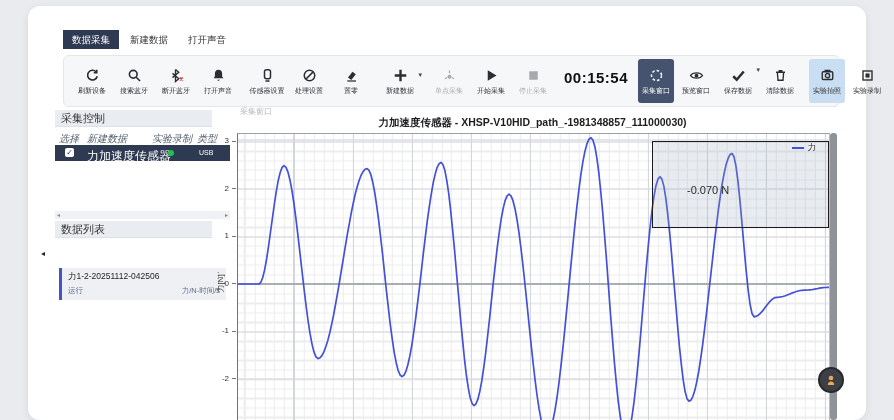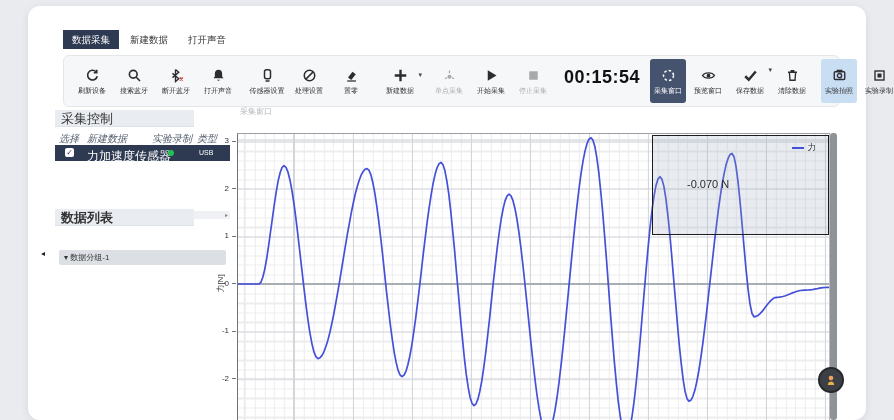--- a/index.html
+++ b/index.html
@@ -18,24 +18,24 @@
   .tb-group{display:flex;gap:2px;margin-right:9px;}
   .tb-btn{position:relative;min-width:36px;padding:3px 2px 2px;display:flex;flex-direction:column;
           align-items:center;justify-content:center;color:#2b2d30;border-radius:3px;cursor:pointer;}
   .tb-btn .tb-ico{height:17px;display:flex;align-items:center;justify-content:center;}
   .tb-btn svg{width:15px;height:15px;}
   .tb-label{font-size:7px;margin-top:2px;white-space:nowrap;}
   .tb-btn.disabled{opacity:.38;}
   .tb-btn.active-dark{background:#46536e;color:#fff;height:44px;box-sizing:border-box;}
   .tb-btn.active-light{background:#c9def2;height:44px;box-sizing:border-box;}
   .tb-caret{position:absolute;right:-2px;top:7px;font-size:7px;color:#444;}
-  .timer{font-size:18px;font-weight:bold;color:#111;letter-spacing:.5px;margin:0 10px 8px 2px;}
+  .timer{font-size:15px;font-weight:bold;color:#111;letter-spacing:.5px;margin:0 10px 8px 2px;}
   
-  .panel-header{position:absolute;left:27px;width:139px;height:17px;background:#e9ecf0;
-                border-bottom:1px solid #dde0e5;font-size:13px;line-height:17px;color:#333;
+  .panel-header{position:absolute;left:27px;width:157px;height:17px;background:#e9ecf0;
+                border-bottom:1px solid #dde0e5;font-size:11px;line-height:17px;color:#333;
                 padding-left:6px;box-sizing:border-box;}
   .thead{position:absolute;left:27px;top:124px;width:175px;height:14px;font-size:10px;color:#55606e;font-style:italic;}
   .thead span{position:absolute;top:2px;}
   .trow{position:absolute;left:27px;top:139px;width:175px;height:16px;background:#2e3a52;color:#fff;cursor:pointer;}
   .cbx{position:absolute;left:10px;top:3px;width:9px;height:9px;background:#fff;border-radius:2px;
        color:#2e3a52;font-size:8px;line-height:9px;text-align:center;}
   .sensor-name{position:absolute;left:32px;top:3px;font-size:12px;}
   .status-dot{position:absolute;left:113px;top:5px;width:6px;height:6px;border-radius:50%;}
   .sensor-type{position:absolute;left:144px;top:4px;font-size:7px;}
   .hscroll{position:absolute;left:27px;top:205px;width:175px;height:8px;background:#f0f1f4;
@@ -59,21 +59,21 @@
         border-left:1px solid #6f747a;border-top:1px solid #9aa0a6;border-right:1px solid #b9bdc2;
         overflow:hidden;box-sizing:content-box;
         background-image:
           linear-gradient(to bottom,transparent 0 149.5px,#a9aeb4 149.5px 151px,transparent 151px),
           repeating-linear-gradient(90deg,#d3d6da 0 1px,transparent 1px 59px),
           repeating-linear-gradient(to bottom,#d3d6da 0 1px,transparent 1px 47.5px),
           repeating-linear-gradient(90deg,#ececee 0 1px,transparent 1px 9.83px),
           repeating-linear-gradient(to bottom,#ececee 0 1px,transparent 1px 9.5px);
         background-position:0 0,56px 0,0 7.5px,6.8px 0,0 7.5px;}
   .plot svg{position:absolute;left:0;top:0;}
-  .sel-rect{position:absolute;left:414px;top:1px;width:177px;height:100px;
+  .sel-rect{position:absolute;left:414px;top:7px;width:177px;height:87px;
             border:1.5px solid #1c1c1c;background:rgba(150,168,185,.22);box-sizing:border-box;}
   .annotation{position:absolute;left:34px;top:42px;font-size:11px;color:#2c2c2c;}
   .legend{position:absolute;right:13px;top:8px;display:flex;align-items:center;gap:4px;}
   .legend .dash{width:12px;height:2px;}
   .legend .txt{font-size:8.5px;color:#333;}
   .y-axis{position:absolute;left:178px;top:127px;width:30px;height:287px;}
   .y-axis .lab{position:absolute;right:7px;width:20px;text-align:right;font-size:8px;color:#333;}
   .y-axis .mark{position:absolute;right:0;width:4px;height:1px;background:#6f747a;}
   .ylabel{position:absolute;left:183px;top:272px;font-size:8px;color:#333;
           transform:rotate(-90deg);transform-origin:center;white-space:nowrap;}
@@ -277,28 +277,31 @@
     <span class="cbx">✓</span>
     <span class="sensor-name">力加速度传感器</span>
     <span class="status-dot" id="status-dot" style="background: rgb(31, 194, 78);"></span>
     <span class="sensor-type">USB</span>
   </div>
   <div class="hscroll">
     <span class="l">◂</span>
     <span class="r">▸</span>
   </div>
 
-  <div class="panel-header" style="top:203px;font-weight:bold;">数据列表</div>
-  <div class="group-row">
-    <span>▾</span>
-    <span>数据分组-1</span>
+  <div class="panel-header" style="top:215px;">数据列表</div>
+  <div class="data-item">
+    <span class="di-title">力1-2-20251112-042506</span>
+    <span class="di-kebab">⋮</span>
+    <span class="di-status">运行</span>
+    <span class="di-series">力/N-时间/s</span>
   </div>
   <div class="collapse-arrow">◂</div>
 
   <div class="win-label">采集窗口</div>
+  <div class="chart-title">力加速度传感器 - XHSP-V10HID_path_-1981348857_111000030)</div>
   <div class="y-axis" id="y-axis">
       <span class="lab" style="top: 3px;">3</span>
       <div class="mark" style="top: 7.5px;"></div>
       <span class="lab" style="top: 50.5px;">2</span>
       <div class="mark" style="top: 55px;"></div>
       <span class="lab" style="top: 98px;">1</span>
       <div class="mark" style="top: 102.5px;"></div>
       <span class="lab" style="top: 145.5px;">0</span>
       <div class="mark" style="top: 150px;"></div>
       <span class="lab" style="top: 193px;">-1</span>

